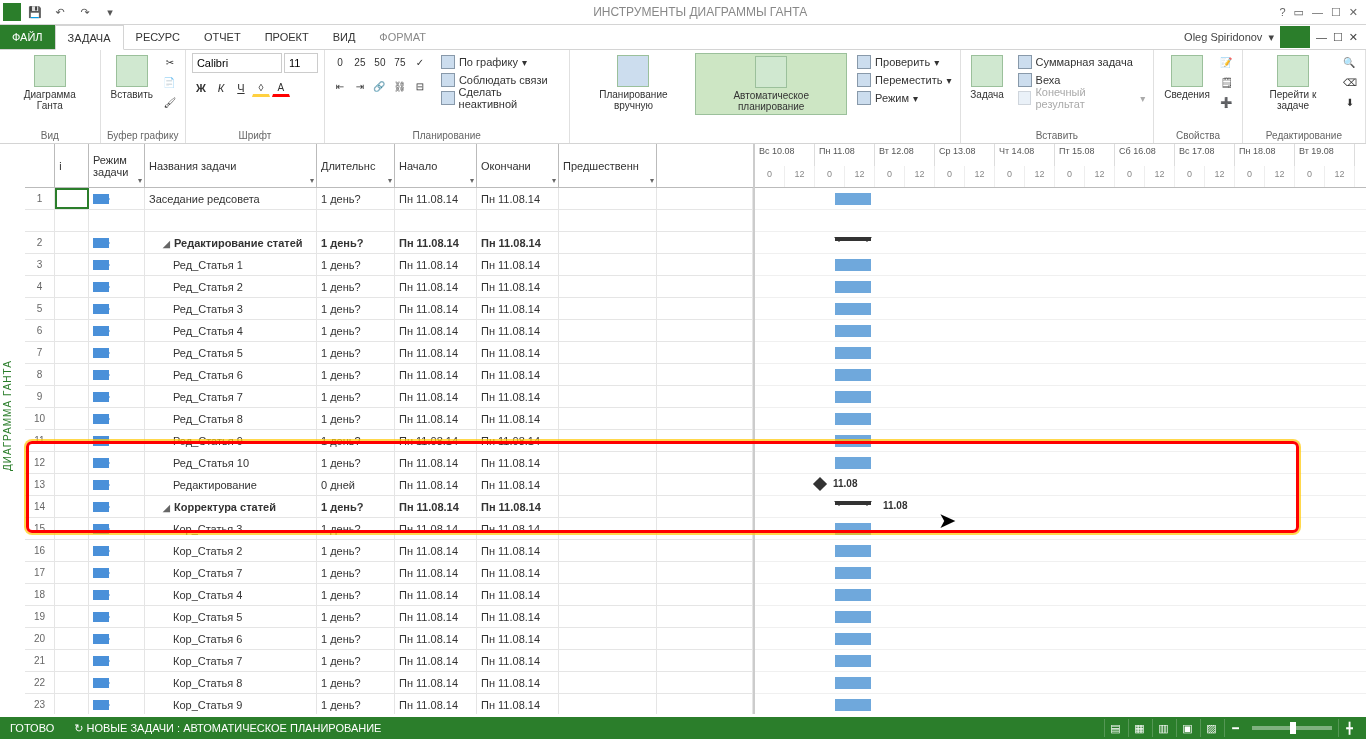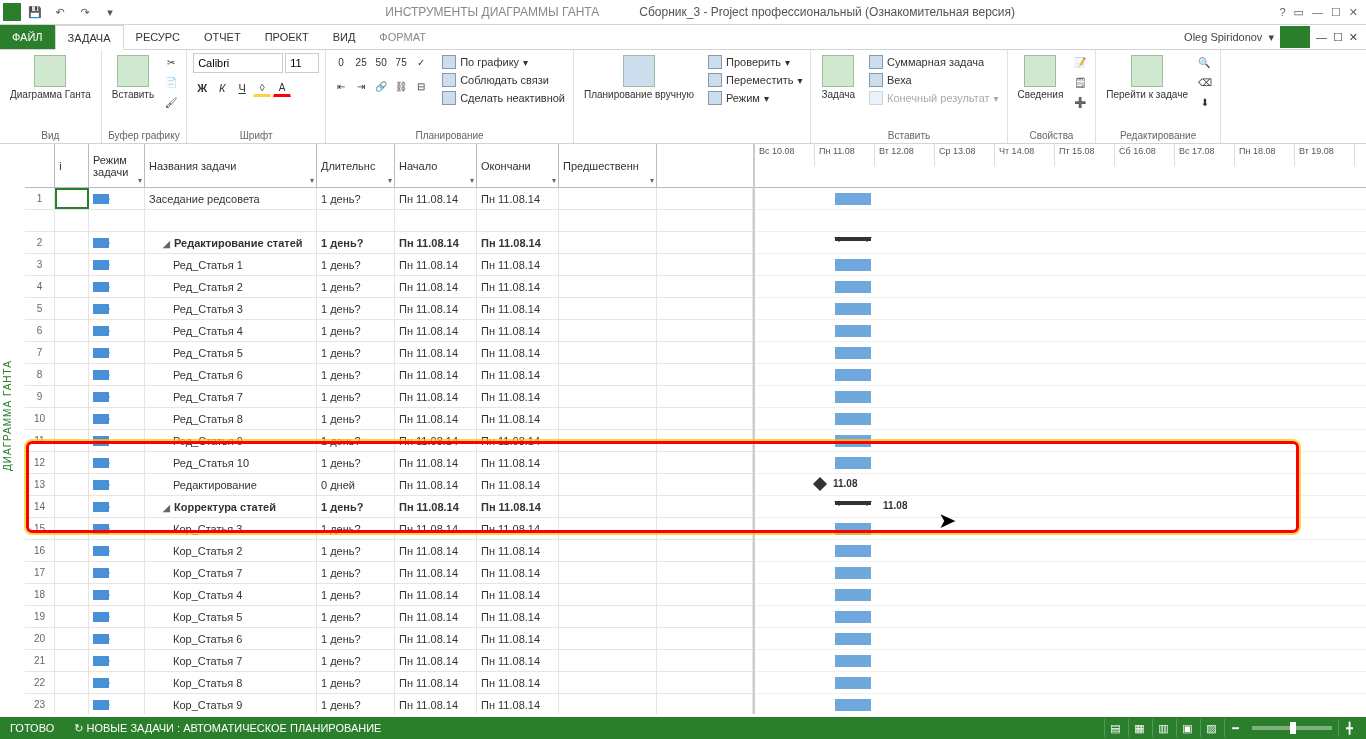--- a/index.html
+++ b/index.html
@@ -44,21 +44,21 @@
 .row{display:flex;height:22px;border-bottom:1px solid #e5e5e5}
 .cell{border-right:1px solid #e5e5e5;padding:0 4px;display:flex;align-items:center;font-size:11px;color:#333;overflow:hidden;white-space:nowrap}
 .cell.num{justify-content:center;color:#666;font-size:10px;background:#fff}
 .cell.sel{background:#fff;border:2px solid #2b7e2b !important}
 .mode-ico{width:16px;height:10px;background:#4a90d9;position:relative}
 .mode-ico::after{content:'';position:absolute;right:-4px;top:2px;border:3px solid transparent;border-left-color:#4a90d9}
 .bold{font-weight:bold}
 .indent1{padding-left:18px}
 .indent2{padding-left:28px}
 .collapse-ico{display:inline-block;width:8px;height:8px;margin-right:3px;color:#666;font-size:9px}
-.tl-head{height:44px;border-bottom:1px solid #bbb;background:#fff;display:flex;flex-direction:row}
+.tl-head{height:44px;border-bottom:1px solid #bbb;background:#fff;display:flex;flex-direction:column}
 .tl-days{display:flex;height:22px}
 .tl-day{width:60px;border-right:1px solid #ddd;font-size:9px;color:#555;padding:2px 4px}
 .tl-hours{display:flex;height:22px}
 .tl-h{width:30px;border-right:1px solid #eee;font-size:9px;color:#888;text-align:center;padding-top:3px}
 .gantt-row{height:22px;border-bottom:1px solid #f0f0f0;position:relative}
 .bar{position:absolute;height:12px;top:5px;background:#6fa8dc}
 .bar.sum{background:none;border-top:4px solid #333;height:10px}
 .bar.sum::before,.bar.sum::after{content:'';position:absolute;top:-4px;width:0;height:0;border:5px solid transparent;border-top-color:#333}
 .bar.sum::before{left:-1px}
 .bar.sum::after{right:-1px}
@@ -78,21 +78,20 @@
 <div class="titlebar">
   <div class="tb-left">
     <span class="proj-icon"></span>
     <span class="qat-btn">💾</span>
     <span class="qat-btn">↶</span>
     <span class="qat-btn">↷</span>
     <span class="qat-btn">▾</span>
   </div>
   <div class="tb-center">
     <span class="tool-tab">ИНСТРУМЕНТЫ ДИАГРАММЫ ГАНТА</span>
-    <span class="doc-title">Сборник_3 - Project профессиональный (Ознакомительная версия)</span>
   </div>
   <div class="tb-right">
     <span>?</span>
     <span>▭</span>
     <span>—</span>
     <span>☐</span>
     <span>✕</span>
   </div>
 </div>
 
@@ -200,20 +199,24 @@
       </div>
     </div>
     <div class="rgroup-label">Планирование</div>
   </div>
   <div class="rgroup">
     <div class="rgroup-body">
       <div class="big-btn">
         <div class="ico" style="background:#cde"></div>
         <div class="lbl">Планирование вручную</div>
       </div>
+      <div class="big-btn auto">
+        <div class="ico"></div>
+        <div class="lbl">Автоматическое планирование</div>
+      </div>
       <div style="margin-left:4px">
         <div class="small-item"><span class="si"></span><span>Проверить</span> ▾</div>
         <div class="small-item"><span class="si"></span><span>Переместить</span> ▾</div>
         <div class="small-item"><span class="si"></span><span>Режим</span> ▾</div>
       </div>
     </div>
   </div>
   <div class="rgroup">
     <div class="rgroup-body">
       <div class="big-btn">

